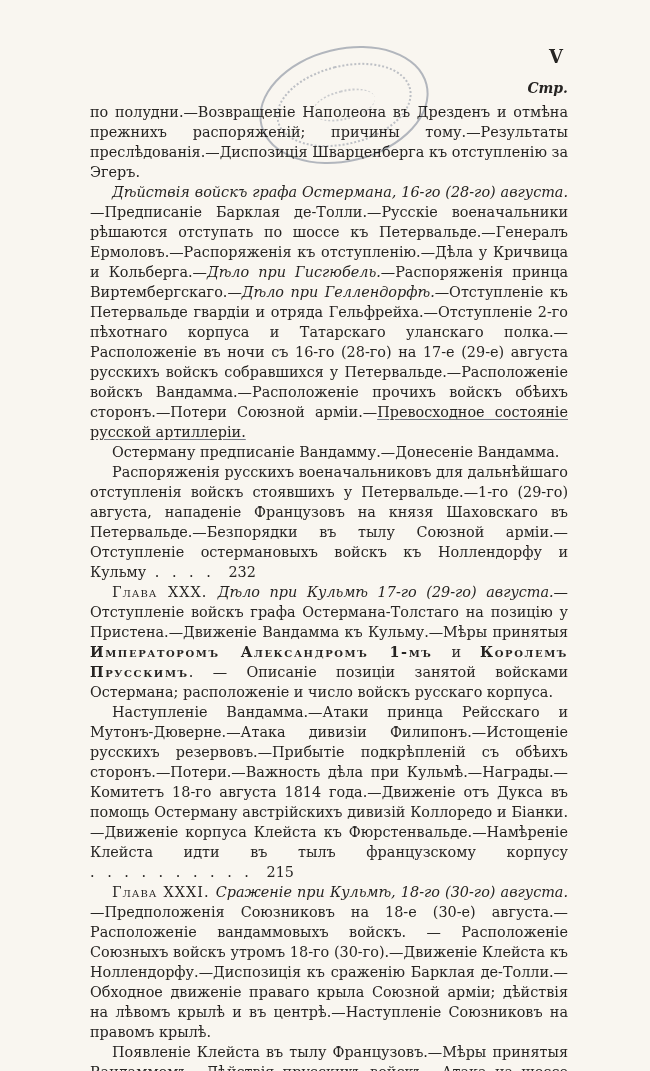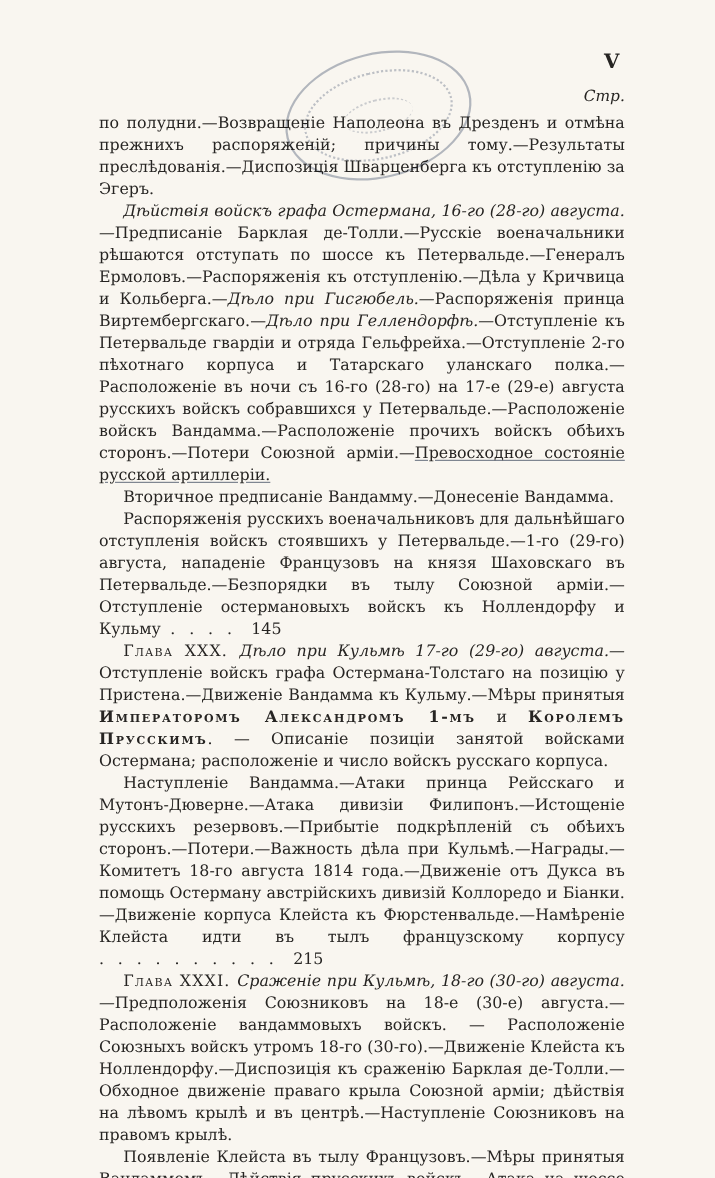--- a/index.html
+++ b/index.html
@@ -20,21 +20,21 @@
     right: 86px;
     font-weight: bold;
     font-size: 18px;
     letter-spacing: 1px;
   }
   .col-header {
     position: absolute;
     top: 80px;
     right: 82px;
     font-style: italic;
-    font-weight: normal;
+    font-weight: bold;
     font-size: 14px;
   }
   .toc {
     position: absolute;
     top: 102px;
     left: 90px;
     width: 478px;
     text-align: justify;
     font-size: 14.4px;
     line-height: 20px;
@@ -92,20 +92,20 @@
 </head>
 <body>
 
 <div class="page">
   <div class="page-number">V</div>
   <div class="col-header">Стр.</div>
   <div class="stamp"></div>
   <div class="toc">
       <p class="para"><span class="seg">по полудни.—Возвращеніе Наполеона въ Дрезденъ и отмѣна прежнихъ распоряженій; причины тому.—Результаты преслѣдованія.—Диспозиція Шварценберга къ отступленію за Эгеръ.</span></p>
       <p class="para indent"><span class="seg italic">Дѣйствія войскъ графа Остермана, 16-го (28-го) августа.—</span><span class="seg">Предписаніе Барклая де-Толли.—Русскіе военачальники рѣшаются отступать по шоссе къ Петервальде.—Генералъ Ермоловъ.—Распоряженія къ отступленію.—Дѣла у Кричвица и Кольберга.—</span><span class="seg italic">Дѣло при Гисгюбель.—</span><span class="seg">Распоряженія принца Виртембергскаго.—</span><span class="seg italic">Дѣло при Геллендорфѣ.—</span><span class="seg">Отступленіе къ Петервальде гвардіи и отряда Гельфрейха.—Отступленіе 2-го пѣхотнаго корпуса и Татарскаго уланскаго полка.—Расположеніе въ ночи съ 16-го (28-го) на 17-е (29-е) августа русскихъ войскъ собравшихся у Петервальде.—Расположеніе войскъ Вандамма.—Расположеніе прочихъ войскъ обѣихъ сторонъ.—Потери Союзной арміи.—</span><span class="seg underline">Превосходное состояніе русской артиллеріи.</span></p>
-      <p class="para indent"><span class="seg">Вторичное предписаніе Вандамму.—Донесеніе Вандамма.</span></p>
-      <p class="para indent"><span class="seg">Распоряженія русскихъ военачальниковъ для дальнѣйшаго отступленія войскъ стоявшихъ у Петервальде.—1-го (29-го) августа, нападеніе Французовъ на князя Шаховскаго въ Петервальде.—Безпорядки въ тылу Союзной арміи.—Отступленіе остермановыхъ войскъ къ Ноллендорфу и Кульму</span><span class="dots"> .  .  .  . </span><span class="pgref">145</span></p>
+      <p class="para indent"><span class="seg">Остерману предписаніе Вандамму.—Донесеніе Вандамма.</span></p>
+      <p class="para indent"><span class="seg">Распоряженія русскихъ военачальниковъ для дальнѣйшаго отступленія войскъ стоявшихъ у Петервальде.—1-го (29-го) августа, нападеніе Французовъ на князя Шаховскаго въ Петервальде.—Безпорядки въ тылу Союзной арміи.—Отступленіе остермановыхъ войскъ къ Ноллендорфу и Кульму</span><span class="dots"> .  .  .  . </span><span class="pgref">232</span></p>
       <p class="para indent"><span class="seg caps">Глава XXX. </span><span class="seg italic">Дѣло при Кульмѣ 17-го (29-го) августа.—</span><span class="seg">Отступленіе войскъ графа Остермана-Толстаго на позицію у Пристена.—Движеніе Вандамма къ Кульму.—Мѣры принятыя </span><span class="seg spaced">Императоромъ Александромъ 1-мъ</span><span class="seg"> и </span><span class="seg spaced">Королемъ Прусскимъ</span><span class="seg">. — Описаніе позиціи занятой войсками Остермана; расположеніе и число войскъ русскаго корпуса.</span></p>
       <p class="para indent"><span class="seg">Наступленіе Вандамма.—Атаки принца Рейсскаго и Мутонъ-Дюверне.—Атака дивизіи Филипонъ.—Истощеніе русскихъ резервовъ.—Прибытіе подкрѣпленій съ обѣихъ сторонъ.—Потери.—Важность дѣла при Кульмѣ.—Награды.—Комитетъ 18-го августа 1814 года.—Движеніе отъ Дукса въ помощь Остерману австрійскихъ дивизій Коллоредо и Біанки.—Движеніе корпуса Клейста къ Фюрстенвальде.—Намѣреніе Клейста идти въ тылъ французскому корпусу</span><span class="dots"> .  .  .  .  .  .  .  .  .  . </span><span class="pgref">215</span></p>
       <p class="para indent"><span class="seg caps">Глава XXXI. </span><span class="seg italic">Сраженіе при Кульмѣ, 18-го (30-го) августа.—</span><span class="seg">Предположенія Союзниковъ на 18-е (30-е) августа.—Расположеніе вандаммовыхъ войскъ. — Расположеніе Союзныхъ войскъ утромъ 18-го (30-го).—Движеніе Клейста къ Ноллендорфу.—Диспозиція къ сраженію Барклая де-Толли.—Обходное движеніе праваго крыла Союзной арміи; дѣйствія на лѣвомъ крылѣ и въ центрѣ.—Наступленіе Союзниковъ на правомъ крылѣ.</span></p>
       <p class="para indent"><span class="seg">Появленіе Клейста въ тылу Французовъ.—Мѣры принятыя Вандаммомъ.—Дѣйствія прусскихъ войскъ.—Атака на шоссе кавалеріи Корбино.—Взятіе Австрійцами селенія Нидеръ-Арбезау.—Общее наступленіе Союзныхъ войскъ.—Успѣхи ихъ.—Плѣнъ Вандамма.— </span></p>
     </div>
 </div>
 
 </body></html>

